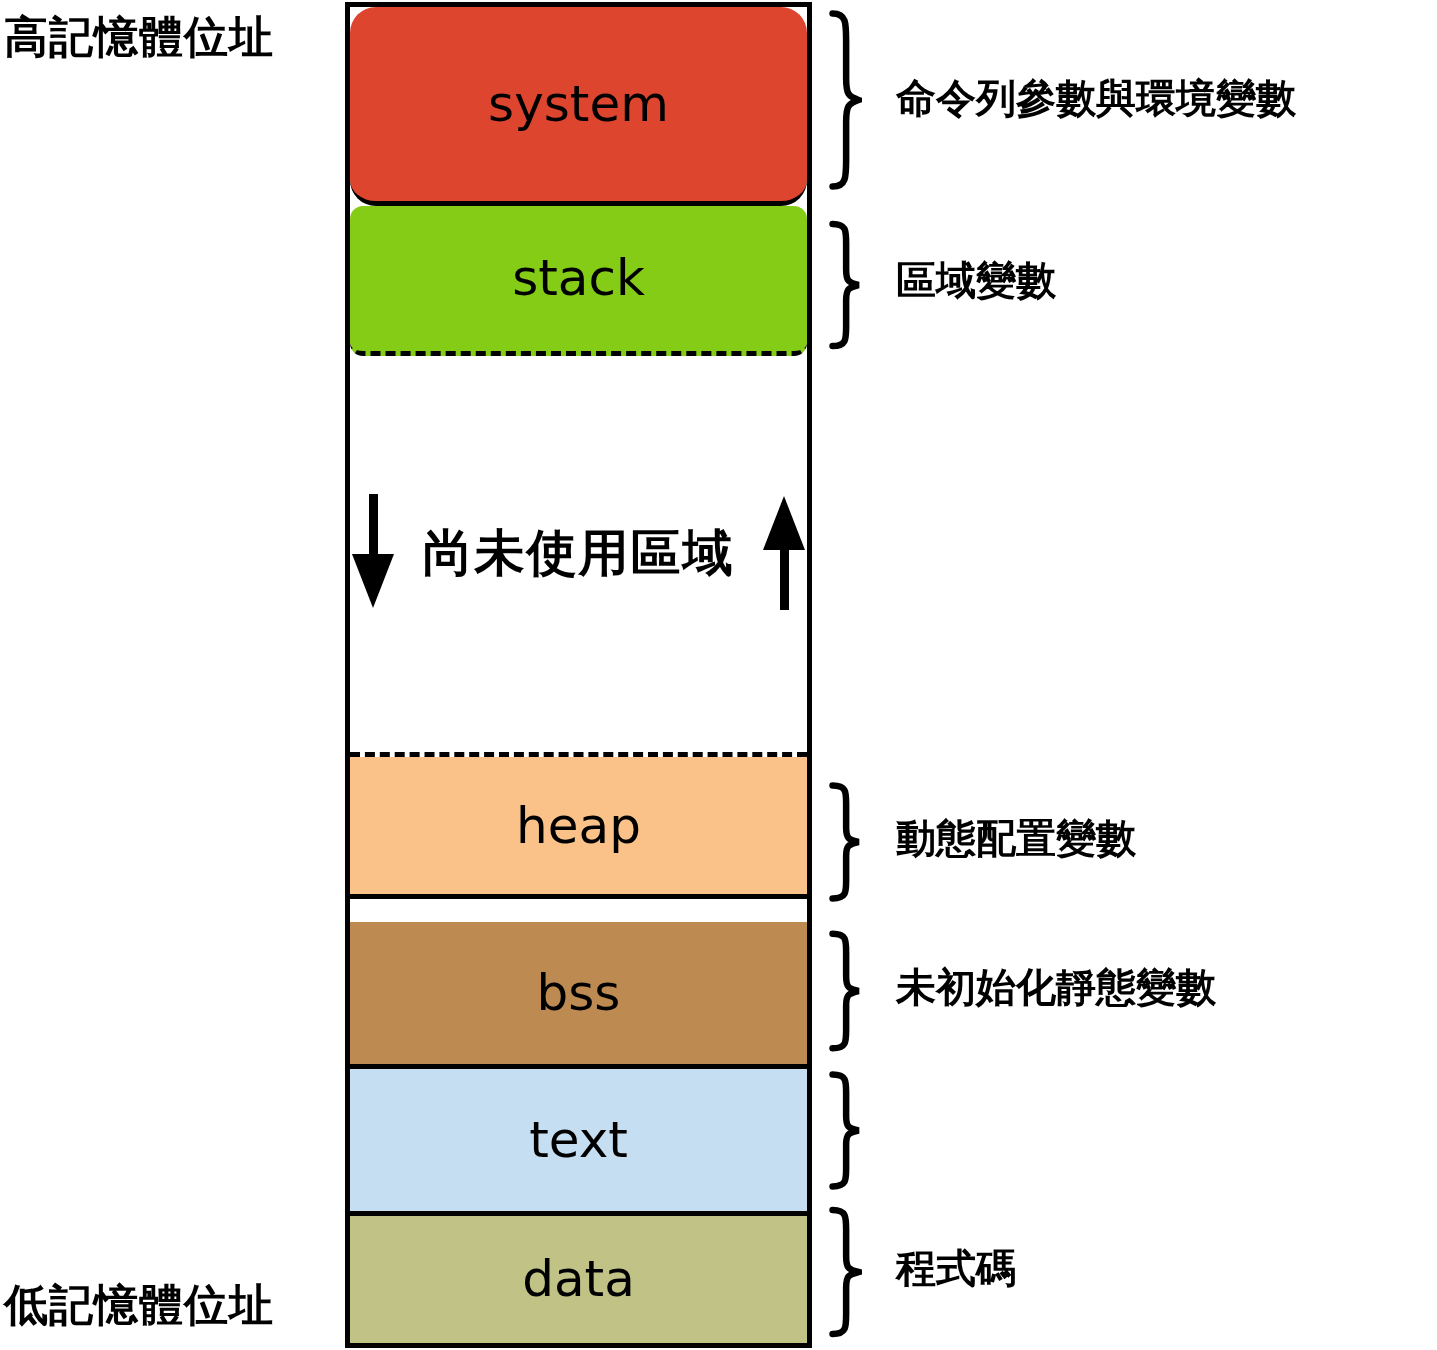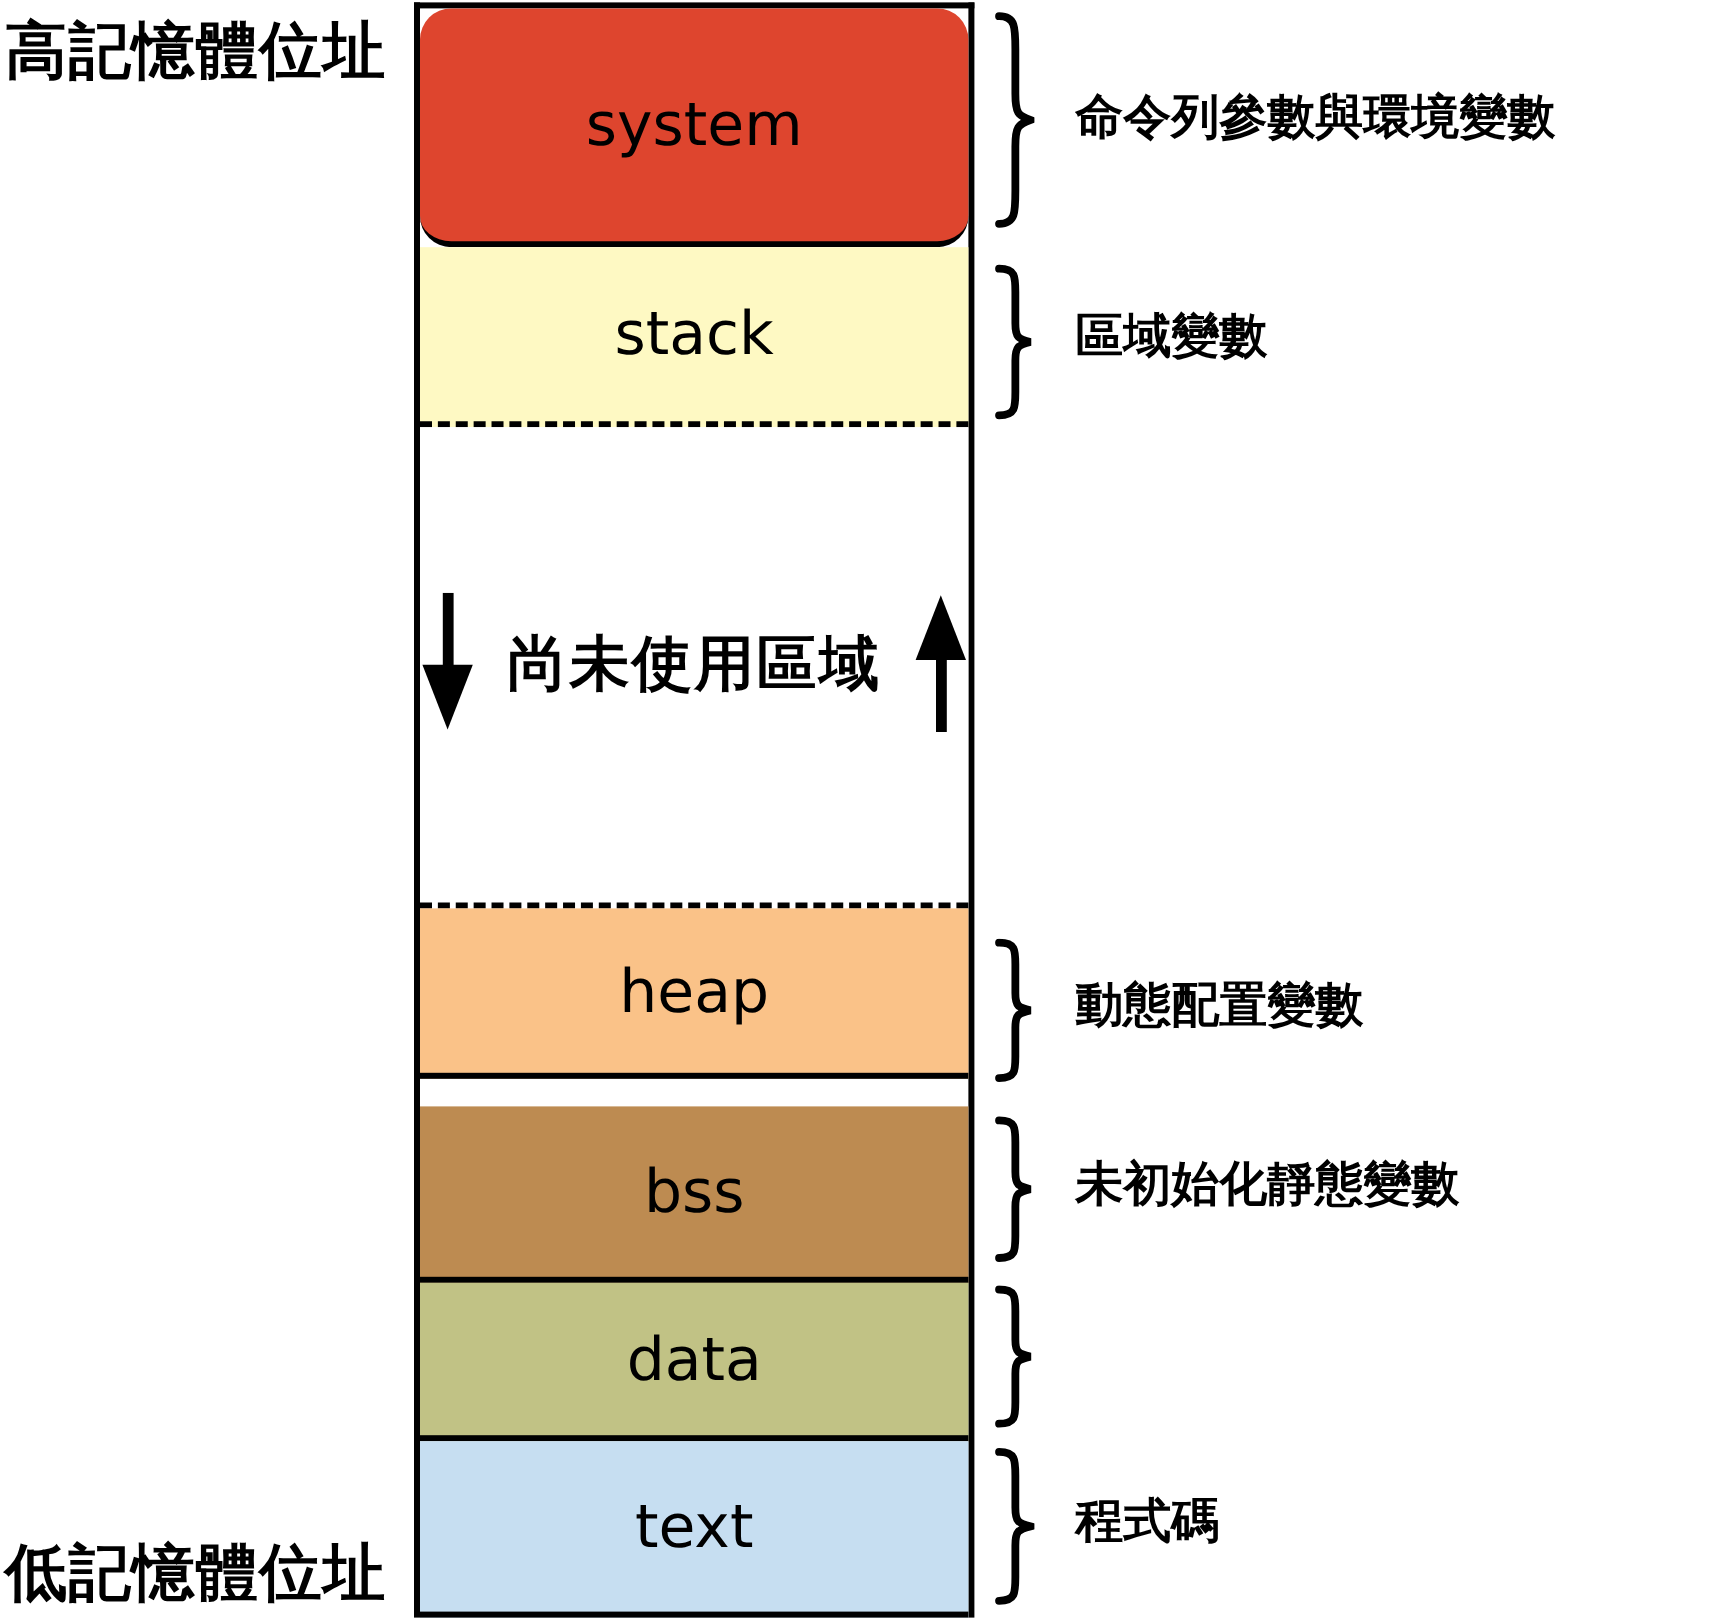--- a/index.html
+++ b/index.html
@@ -8,21 +8,21 @@
     background:#ffffff;
     font-family:"DejaVu Sans","Liberation Sans",sans-serif;
     position:relative;overflow:hidden;
     color:#000;
   }
   .canvas{position:absolute;inset:0;}
 
   
   .addr-label{
     position:absolute;left:4px;
-    font-size:52px;font-weight:bold;
+    font-size:44px;font-weight:bold;
     letter-spacing:1px;white-space:nowrap;
   }
   .addr-label.high{top:8px;}
   .addr-label.low{top:1276px;}
 
   
   .column{
     position:absolute;left:345px;top:2px;
     width:467px;height:1346px;
     box-sizing:border-box;
@@ -86,21 +86,21 @@
 
   <div class="addr-label high">高記憶體位址</div>
   <div class="addr-label low">低記憶體位址</div>
 
   <div class="column">
 
     <div class="segment seg-system" style="background-color: rgb(222, 69, 46);">
       <span class="seg-label">system</span>
     </div>
 
-    <div class="segment seg-stack" style="background-color: #fef9c3;">
+    <div class="segment seg-stack" style="background-color: #84cc16; border-radius: 13px;">
       <span class="seg-label">stack</span>
     </div>
 
     <div class="segment seg-unused">
       <span class="growth-arrow">
         <svg width="46" height="116" viewBox="0 0 46 116">
           <rect x="19" y="0" width="9" height="66" fill="#000"></rect>
           <polygon points="2,60 44,60 23,114" fill="#000"></polygon>
         </svg>
       </span>
@@ -114,26 +114,26 @@
     </div>
 
     <div class="segment seg-heap" style="background-color: rgb(250, 194, 136);">
       <span class="seg-label">heap</span>
     </div>
 
     <div class="segment seg-bss" style="background-color: rgb(189, 139, 81); margin-top: 23px;">
       <span class="seg-label">bss</span>
     </div>
 
+    <div class="segment seg-text" style="background-color: rgb(198, 222, 241);">
+      <span class="seg-label">text</span>
+    </div>
+
     <div class="segment seg-data" style="background-color: rgb(193, 194, 133);">
       <span class="seg-label">data</span>
-    </div>
-
-    <div class="segment seg-text" style="background-color: rgb(198, 222, 241);">
-      <span class="seg-label">text</span>
     </div>
 
   </div>
 
   <div class="brace brace-system">
     <svg viewBox="0 0 30 100" preserveAspectRatio="none">
       <path d="M 4 3 C 16 3 16 8 16 18 L 16 38 C 16 47 18 48 27 50 C 18 52 16 53 16 62 L 16 82 C 16 92 16 97 4 97" fill="none" stroke="#000" stroke-width="6.5" stroke-linecap="round" vector-effect="non-scaling-stroke"></path>
     </svg>
   </div>
   <div class="brace brace-stack">

